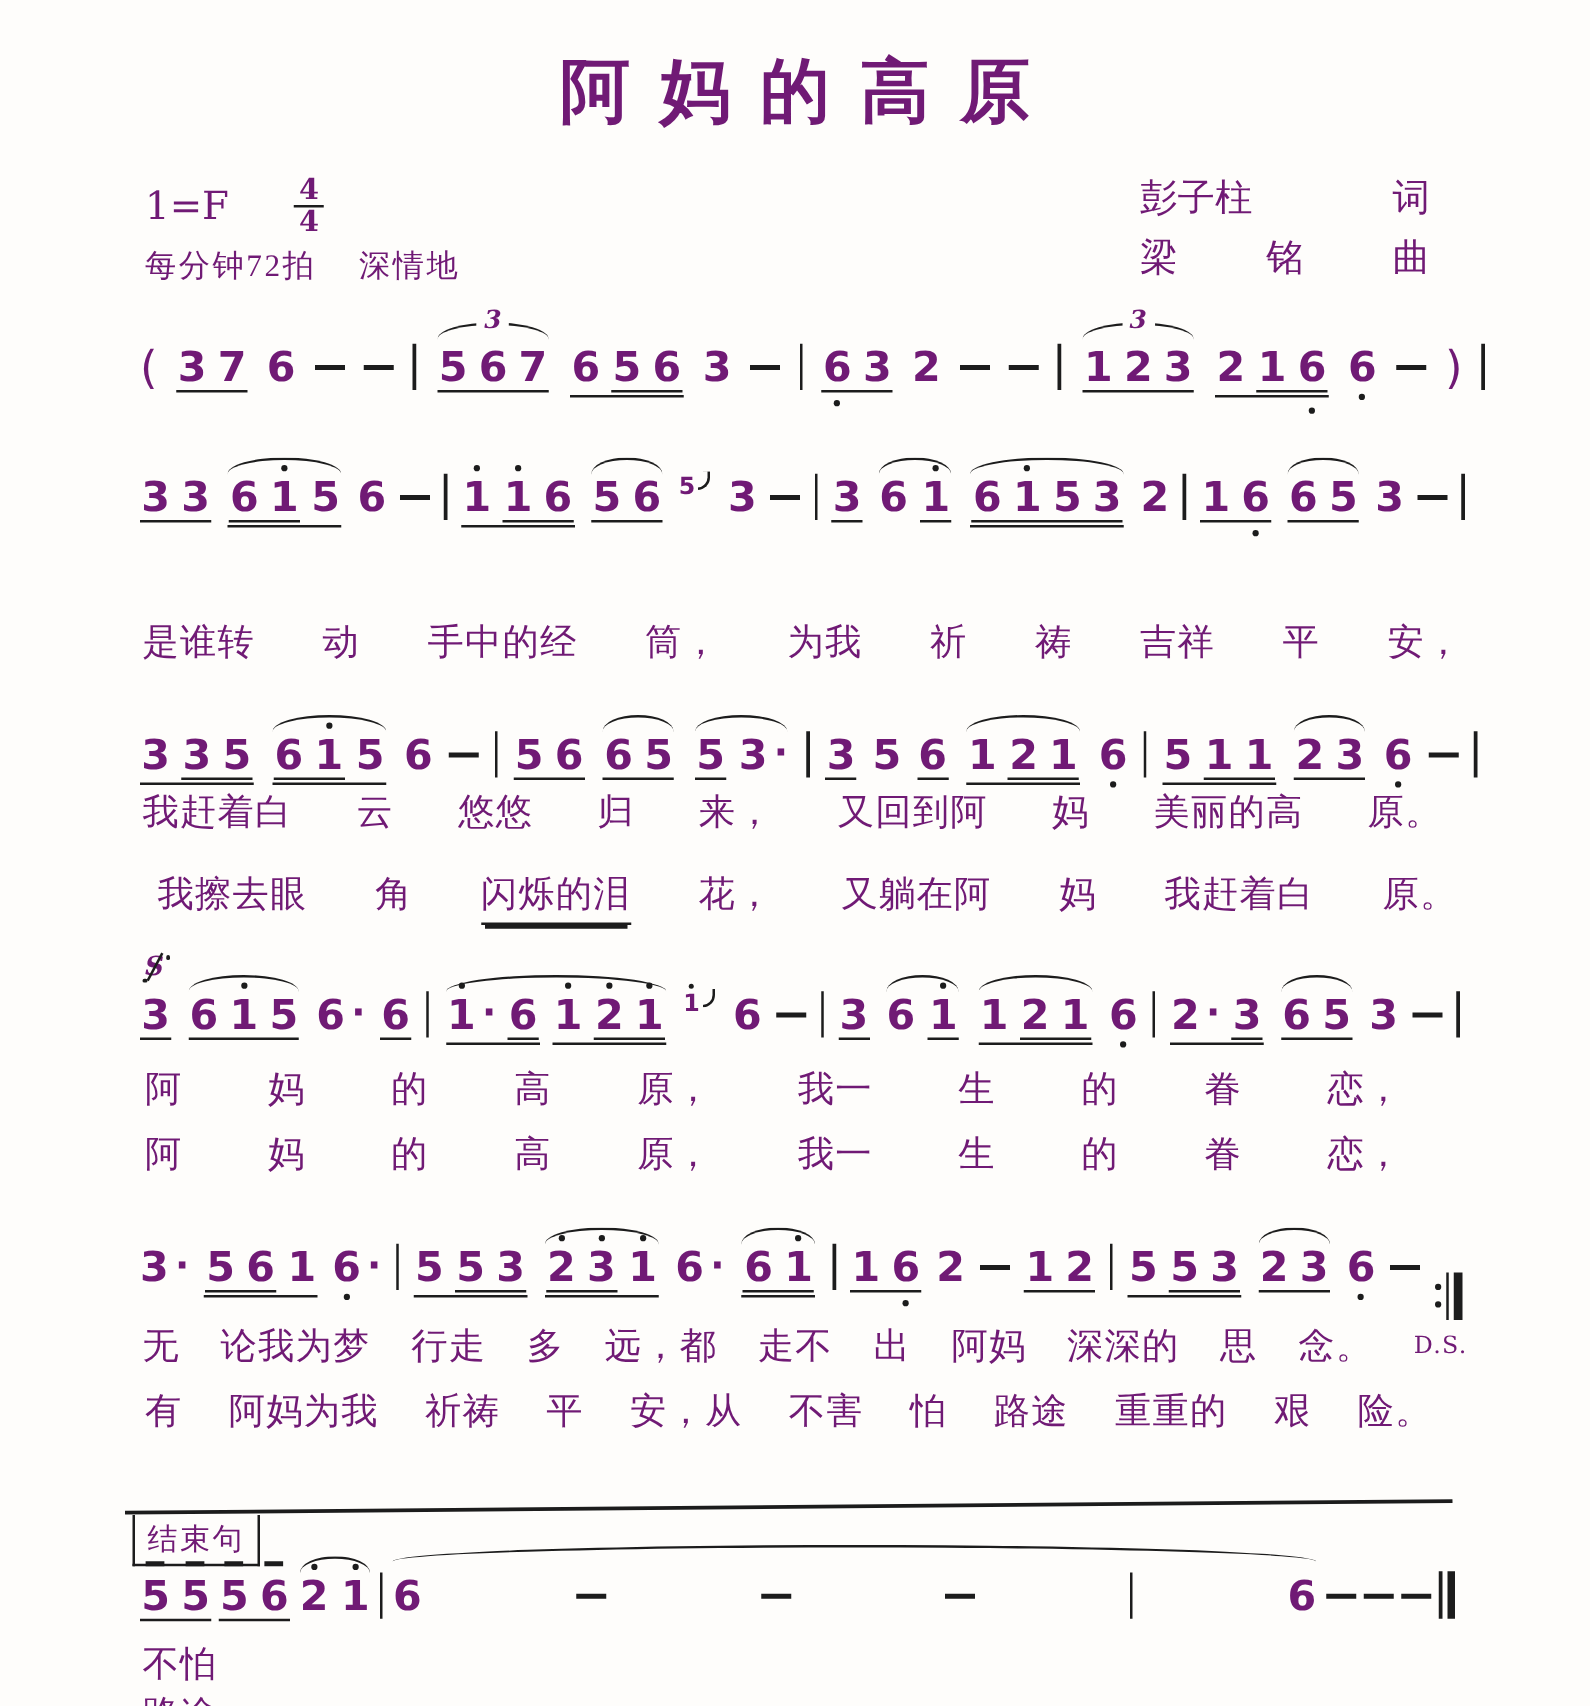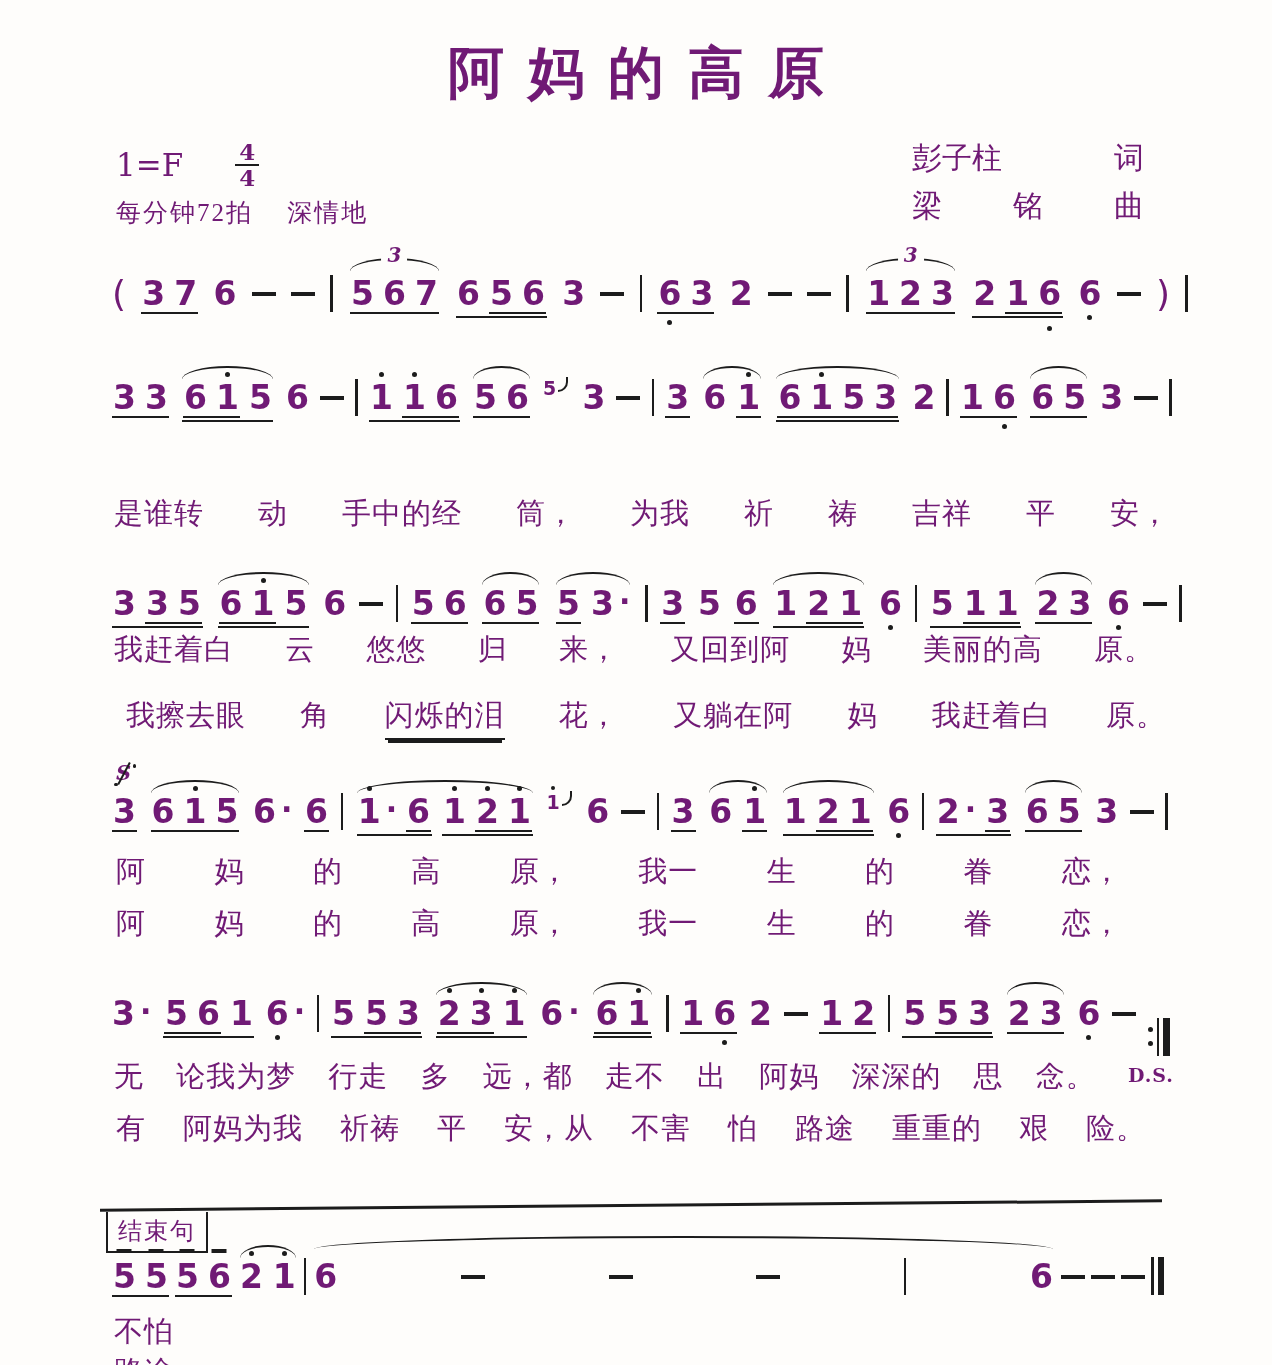--- a/index.html
+++ b/index.html
@@ -72,21 +72,21 @@
   .sg-d { position:absolute; width:3.5px; height:3.5px; border-radius:50%; background:#1c1c1c; }
   .sg-d1 { right:-2px; top:2px; }
   .sg-d2 { left:-2px; bottom:4px; }
 
   
   .lyr { position:absolute; display:flex; justify-content:space-between; align-items:baseline;
          font-size:29px; letter-spacing:1px; white-space:nowrap; }
   .syl { display:inline-block; }
   .syl.ul { border-bottom:2.5px solid #1c1c1c; padding-bottom:2px;
             box-shadow:0 6px 0 -3px #1c1c1c; }
-  .syl.ds { font-size:19px; font-weight:bold; font-family:"DejaVu Serif", serif;
+  .syl.ds { font-size:19px; font-weight:normal; font-family:"DejaVu Serif", serif;
             transform:translateY(-4px); }
 
   
   .endbracket { position:absolute; left:100px; top:1204px; width:1062px; height:2.5px;
                 background:#1c1c1c; transform:rotate(-0.5deg); }
   .endlabel { position:absolute; left:106px; top:1212px; border:2px solid #1c1c1c;
               border-top-width:0; padding:3px 10px 4px 10px; font-size:24px; letter-spacing:2px; }
 </style>
 </head>
 <body>

